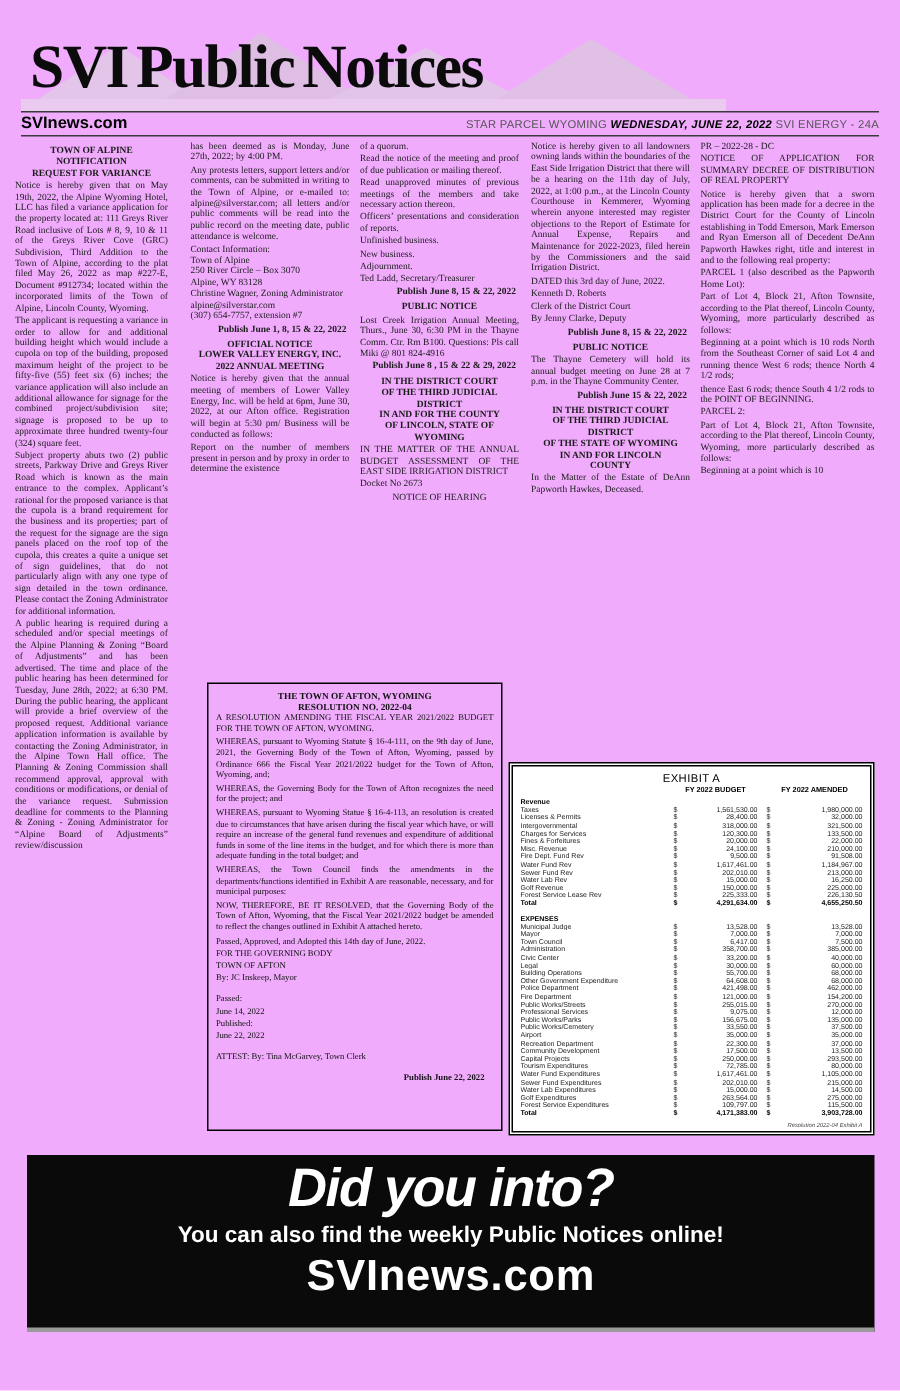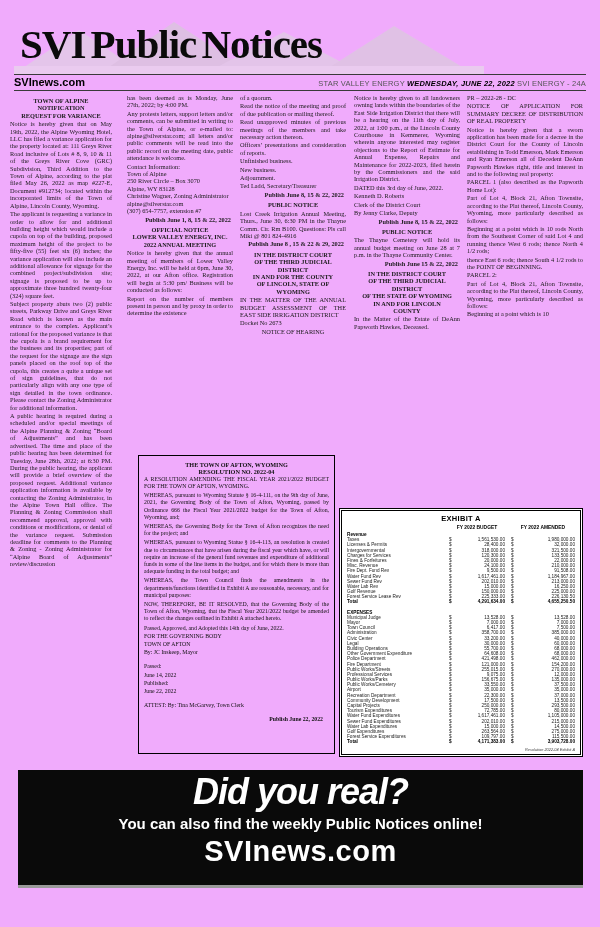--- a/index.html
+++ b/index.html
@@ -30,21 +30,21 @@
         padding:5px 5px;box-sizing:border-box;font-size:5.8px;line-height:7.2px;}
   .res-h{font-weight:bold;text-align:center;font-size:6.2px;line-height:7.4px;}
   .res-para{text-align:justify;margin-bottom:2px;}
   .res-line{text-align:left;margin-bottom:1px;}
   .res-gap{margin-top:7px;}
   .res-publish{font-weight:bold;text-align:right;margin-top:6px;padding-right:6px;}
   
   .exhibit-box{position:absolute;left:339px;top:508px;width:244px;border:3px double #000;
         background:#fff;padding:3px 5px 2px 5px;box-sizing:border-box;
         font-family:"Liberation Sans",sans-serif;font-size:4.7px;color:#222;}
-  .ex-title{font-weight:bold;font-size:7.5px;text-align:center;letter-spacing:.3px;margin-bottom:2px;color:#000;}
+  .ex-title{font-weight:normal;font-size:7.5px;text-align:center;letter-spacing:.3px;margin-bottom:2px;color:#000;}
   .ex-headrow{display:flex;font-weight:bold;font-size:4.9px;margin-bottom:2px;color:#000;}
   .ex-headrow .hl{flex:1;}
   .ex-headrow .hc1{width:56px;text-align:center;}
   .ex-headrow .hc2{width:64px;text-align:center;margin-left:6px;}
   .trow{display:flex;height:5.2px;line-height:5.2px;align-items:baseline;}
   .t-label{flex:1;white-space:nowrap;overflow:hidden;text-align:left;}
   .t-d{width:10px;}
   .t-a{width:46px;text-align:right;}
   .t-d2{width:10px;margin-left:6px;}
   .t-a2{width:54px;text-align:right;}
@@ -73,21 +73,21 @@
       <polygon points="305,60 380,12 460,60" fill="#d4d4d4"></polygon>
       <rect x="0" y="52" width="470" height="8" fill="#e6e6e6"></rect>
     </svg>
     <div class="masthead-title">SVI Public Notices</div>
   </div>
 
   <div class="rule rule1"></div>
   <div class="info-bar">
     <div class="site">SVInews.com</div>
     <div class="dateline">
-      <span>STAR VALLEY ENERGY</span>
+      <span>STAR PARCEL WYOMING</span>
       <b>WEDNESDAY, JUNE 22, 2022</b>
       <span>SVI ENERGY - 24A</span>
     </div>
   </div>
   <div class="rule rule2"></div>
 
   <div class="col" style="left:10px;width:102px;">
       <div class="blk heading">TOWN OF ALPINE
 NOTIFICATION
 REQUEST FOR VARIANCE</div>
@@ -477,18 +477,18 @@
           <span class="t-d">$</span>
           <span class="t-a">4,171,383.00</span>
           <span class="t-d2">$</span>
           <span class="t-a2">3,903,728.00</span>
         </div>
       </div>
     <div class="ex-note">Resolution 2022-04 Exhibit A</div>
   </div>
 
   <div class="banner">
-    <div class="banner-title">Did you real?</div>
+    <div class="banner-title">Did you into?</div>
     <div class="banner-sub">You can also find the weekly Public Notices online!</div>
     <div class="banner-site">SVInews.com</div>
   </div>
 
 </div>
 
 </body></html>

